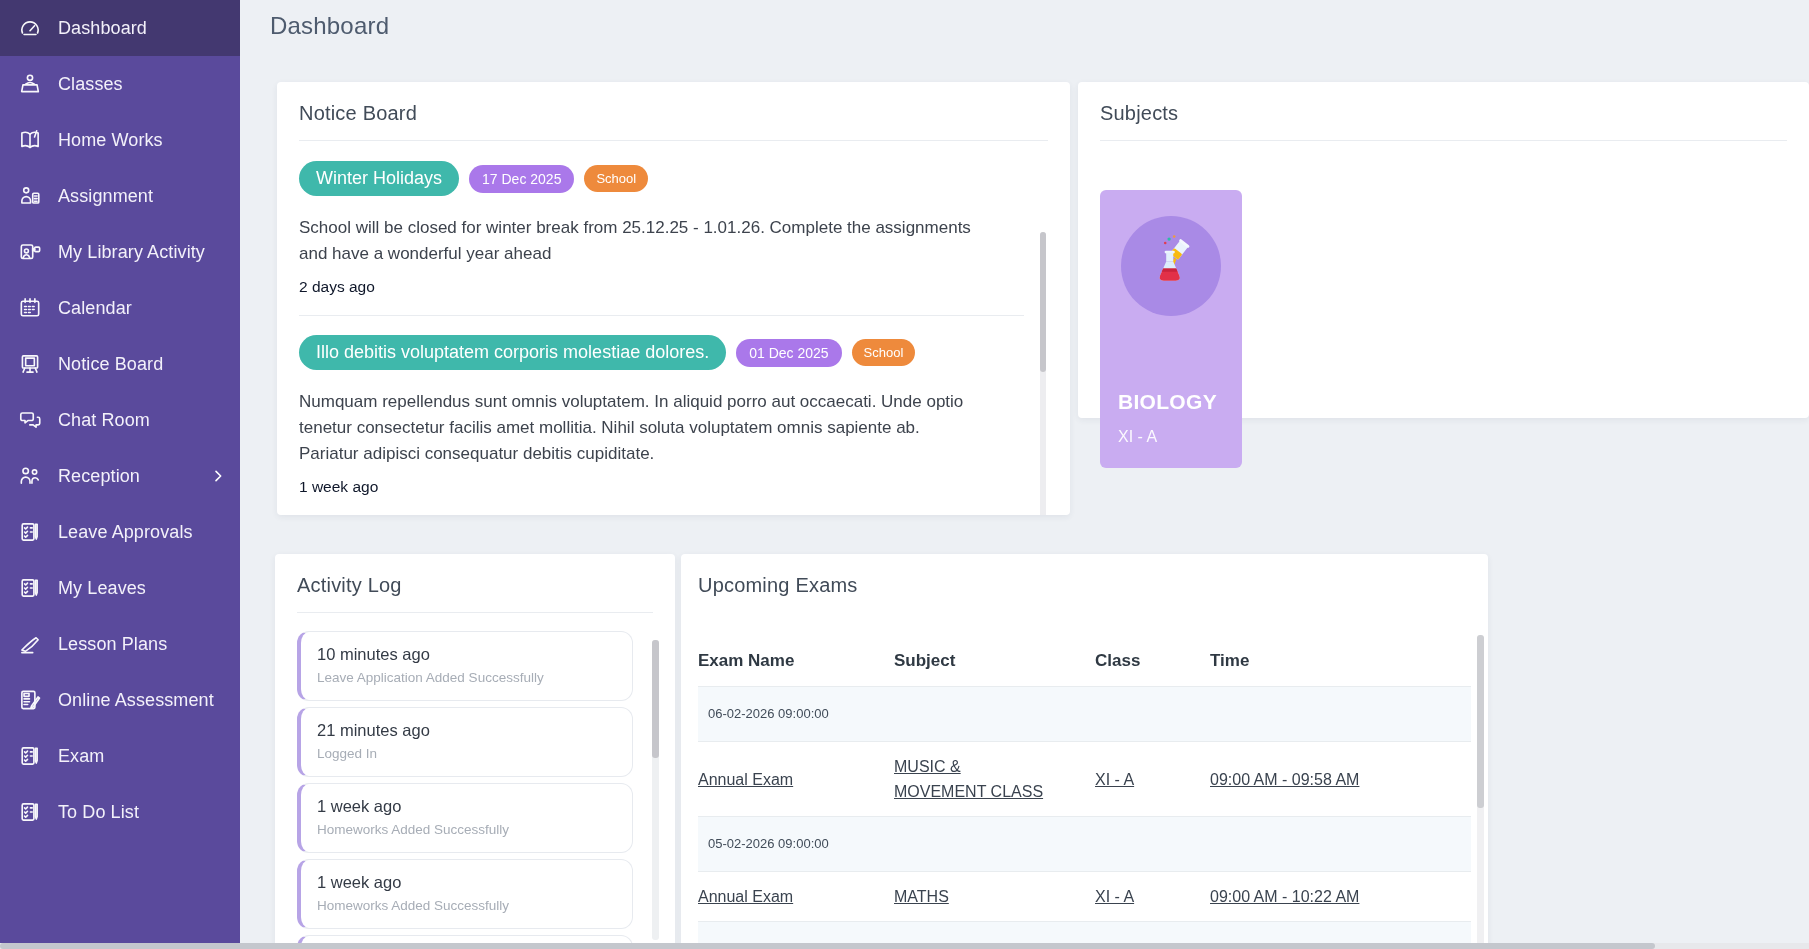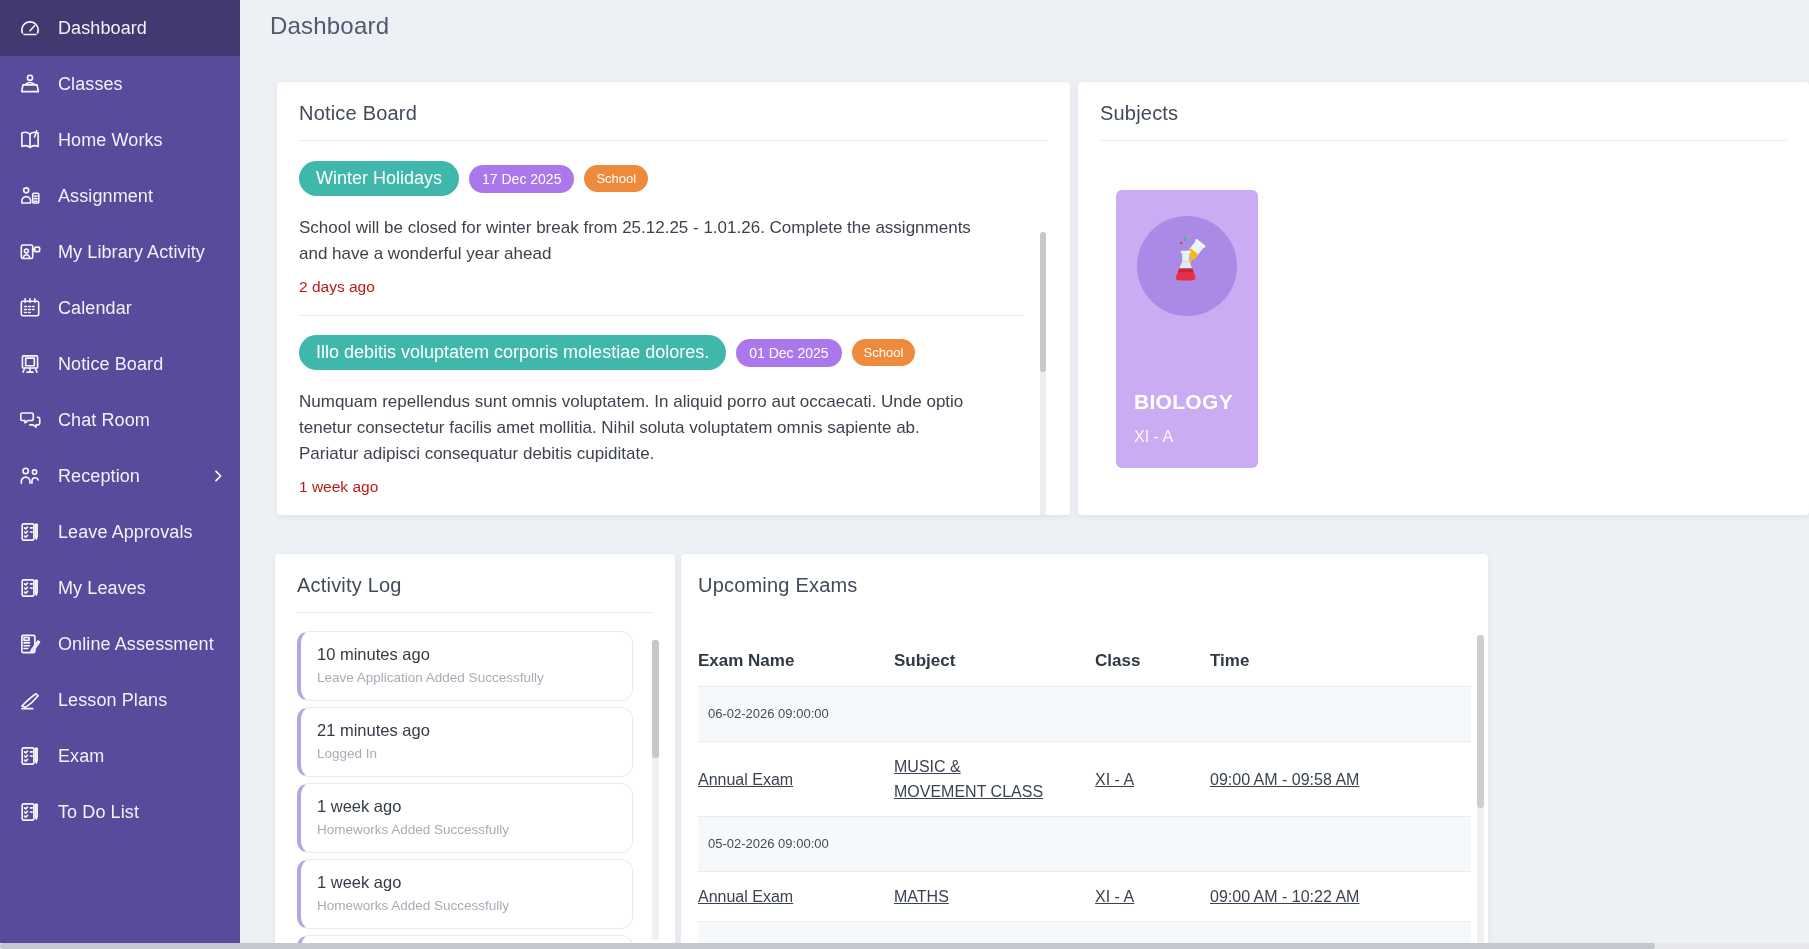--- a/index.html
+++ b/index.html
@@ -37,31 +37,31 @@
   .card-divider { border-top:1px solid #e9ecf0; margin:0 22px; }
   
   #notice-card { left:277px; top:82px; width:793px; height:433px; overflow:hidden; }
   .notice-body { padding:20px 46px 0 22px; }
   .badge-row { display:flex; align-items:center; gap:10px; margin-bottom:19px; flex-wrap:nowrap; }
   .pill { display:inline-flex; align-items:center; color:#fff; border-radius:20px; white-space:nowrap; }
   .pill-teal   { background:#3fb8ab; font-size:18px; font-weight:500; padding:7px 17px;text-align:center; }
   .pill-purple { background:#aa78ea; font-size:14px; font-weight:500; padding:6px 13px; }
   .pill-orange { background:#ee8a3c; font-size:13px; font-weight:500; padding:6px 12px; }
   .notice-text { font-size:17px; line-height:26px; color:#3d434d; max-width:680px; margin-bottom:11px; }
-  .notice-ago  { font-size:15.5px; color:#b91c1c; }
+  .notice-ago  { font-size:15.5px; color:#0f172a; }
   .notice-sep  { border-top:1px solid #e9ecf0; margin:19px 0; }
   
   .vtrack { position:absolute; border-radius:3px; background:#ededf0; }
   .vthumb { position:absolute; border-radius:3px; background:#c6c6cb; }
   #notice-track { left:763px; top:150px; width:6px; height:355px; }
   #notice-thumb { left:763px; top:150px; width:6px; height:140px; }
   
-  #subjects-card { left:1078px; top:82px; width:731px; height:433px; }
+  #subjects-card { left:1078px; top:82px; width:731px; height:336px; }
   .subject-tile {
-    position:absolute; left:38px; top:108px; width:142px; height:278px;
+    position:absolute; left:22px; top:108px; width:142px; height:278px;
     background:#c9acf1; border-radius:6px; cursor:pointer; padding:0 18px;
   }
   .subject-circle {
     position:absolute; left:21px; top:26px; width:100px; height:100px;
     border-radius:50%; background:#a98ae6; display:flex; align-items:center; justify-content:center;
   }
   .subject-name { position:absolute; left:18px; top:200px; font-size:21px; font-weight:700; color:#ffffff; letter-spacing:.3px; }
   .subject-class { position:absolute; left:18px; top:238px; font-size:16px; color:rgba(255,255,255,.92); }
   
   #activity-card { left:275px; top:554px; width:400px; height:420px; }
@@ -208,36 +208,36 @@
           <path d="M7 8.2l1 1L9.7 7.5M7 12l1 1 1.7-1.7M7 15.8l1 1 1.7-1.7"></path>
           <path d="M12.4 8.2h1.6M12.4 12h1.6"></path>
           <path d="M18.6 4.8v11.4l-.8 2.3-.8-2.3V4.8z"></path>
         </svg>
       </span>
     <span class="side-label">My Leaves</span>
   </div>
   <div class="side-item">
     <span class="side-icon">
         <svg viewBox="0 0 24 24">
+          <path d="M4.5 17.5C9 13 13.8 8.6 17.6 6.2l1.9 1.9C16.7 11.7 12.2 16 7.7 18.8z"></path>
+          <path d="M4.5 20h10"></path>
+        </svg>
+      </span>
+    <span class="side-label">Lesson Plans</span>
+  </div>
+  <div class="side-item">
+    <span class="side-icon">
+        <svg viewBox="0 0 24 24">
           <rect x="4.5" y="4" width="12" height="16" rx="1.2"></rect>
           <rect x="6.5" y="6" width="4.6" height="2.6"></rect>
           <path d="M6.5 11h5M6.5 13.6h5M6.5 16.2h3.4"></path>
           <path d="M13.4 17.6l6-8.4 1.4 1-5.9 8.3-2 .6z"></path>
         </svg>
       </span>
     <span class="side-label">Online Assessment</span>
-  </div>
-  <div class="side-item">
-    <span class="side-icon">
-        <svg viewBox="0 0 24 24">
-          <path d="M4.5 17.5C9 13 13.8 8.6 17.6 6.2l1.9 1.9C16.7 11.7 12.2 16 7.7 18.8z"></path>
-          <path d="M4.5 20h10"></path>
-        </svg>
-      </span>
-    <span class="side-label">Lesson Plans</span>
   </div>
   <div class="side-item">
     <span class="side-icon">
         <svg viewBox="0 0 24 24">
           <rect x="4.8" y="4.5" width="10.8" height="15" rx="1.2"></rect>
           <path d="M7 8.2l1 1L9.7 7.5M7 12l1 1 1.7-1.7M7 15.8l1 1 1.7-1.7"></path>
           <path d="M12.4 8.2h1.6M12.4 12h1.6"></path>
           <path d="M18.6 4.8v11.4l-.8 2.3-.8-2.3V4.8z"></path>
         </svg>
       </span>

